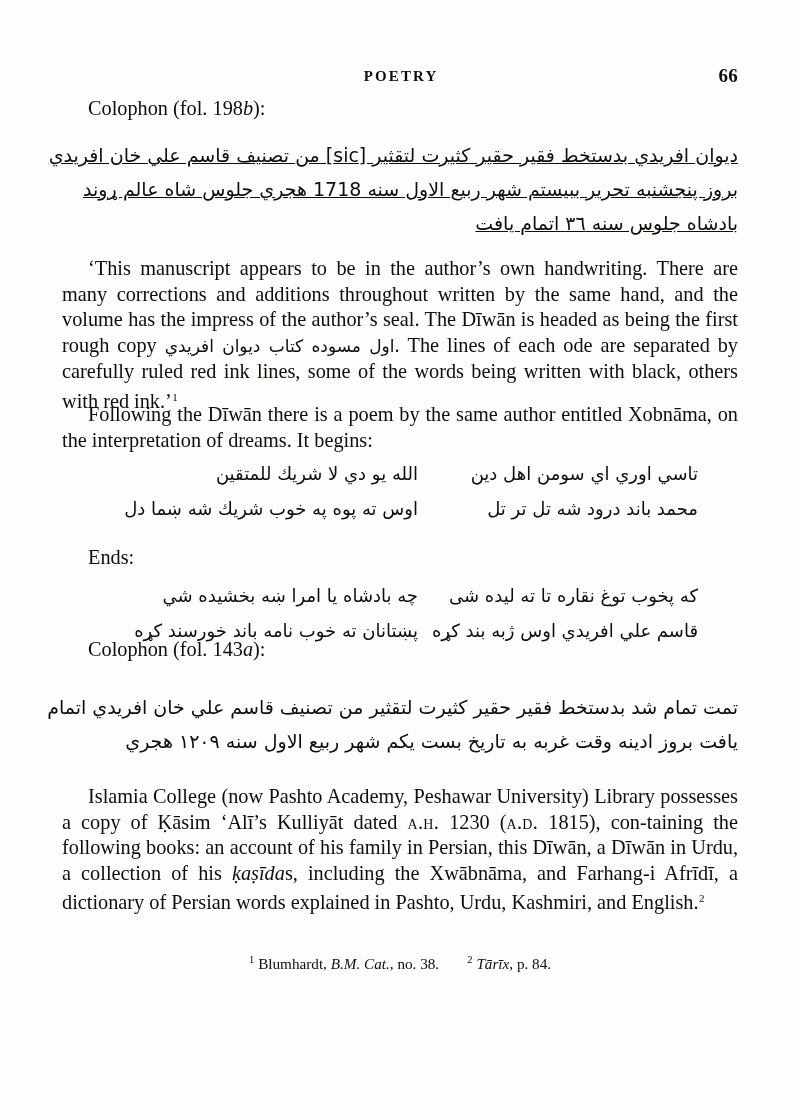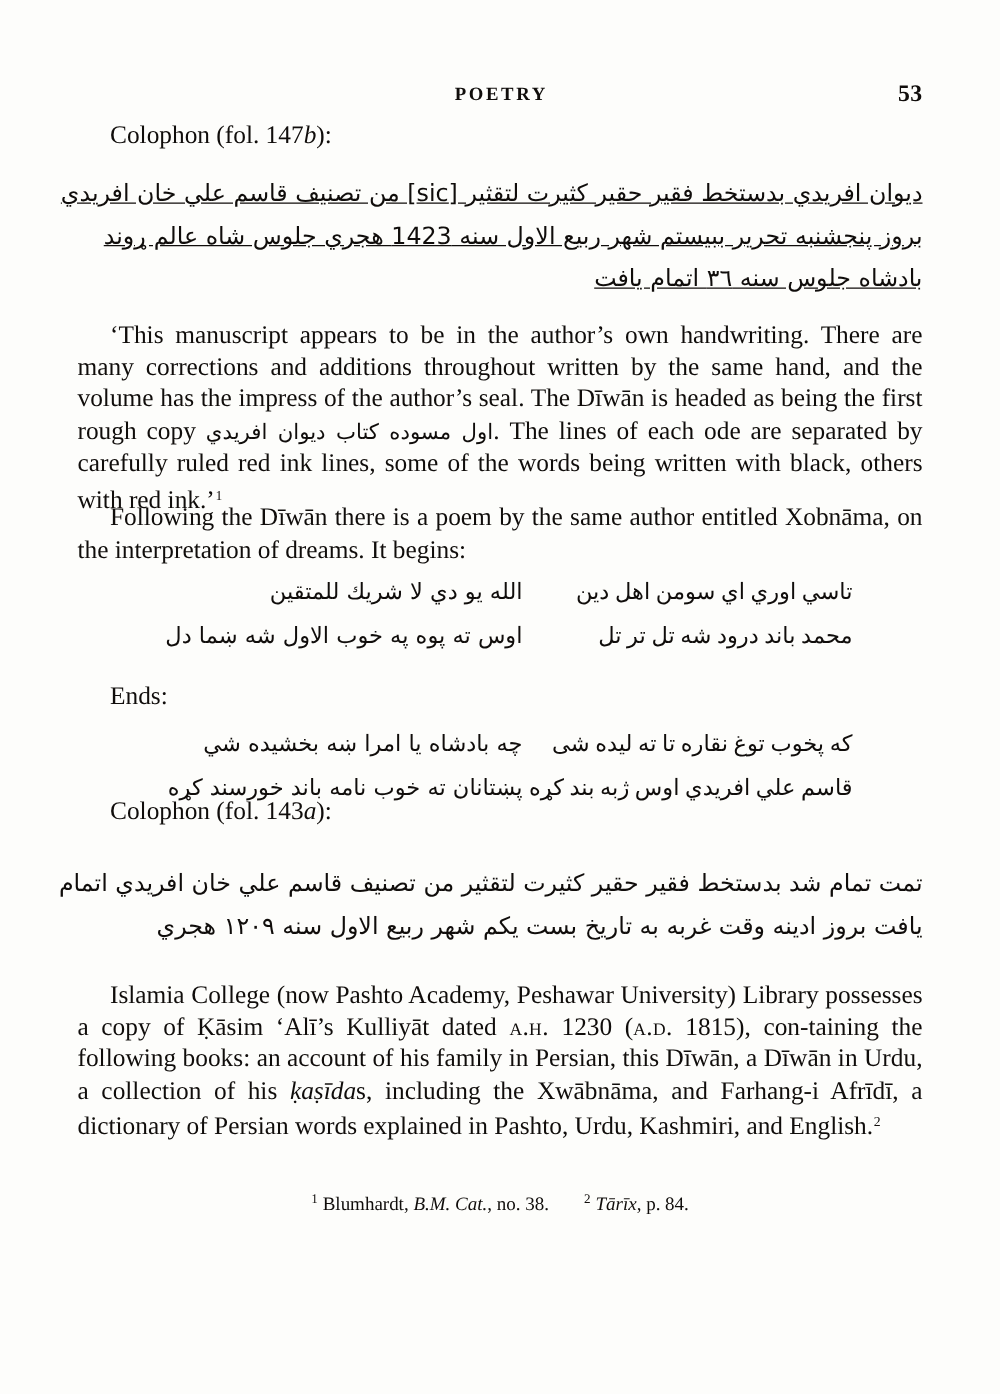--- a/index.html
+++ b/index.html
@@ -105,23 +105,22 @@
   .hemi {
     position: absolute;
     direction: rtl;
     unicode-bidi: bidi-override;
     font-family: "DejaVu Sans", "Liberation Sans", sans-serif;
     font-size: 18px;
     line-height: 35px;
     white-space: nowrap;
   }
   .hemi-right {
-    right: 56px;
+    right: 40px;
     text-align: right;
-    font-family: Liberation Serif, serif;
   }
   .hemi-left {
     right: 320px;
   }
 
   
   .footnotes {
     position: absolute;
     left: 62px;
     top: 950px;
@@ -152,43 +151,43 @@
     margin-left: 0.5px;
   }
 </style>
 </head>
 <body>
 
 <div class="page">
 
   <div class="runhead">
     <div class="title">POETRY</div>
-    <div class="folio">53</div>
-  </div>
-
-  <div class="block label" style="top:96px;"><span>Colophon (fol. 147</span><i>b</i><span>):</span></div>
+    <div class="folio">66</div>
+  </div>
+
+  <div class="block label" style="top:96px;"><span>Colophon (fol. 198</span><i>b</i><span>):</span></div>
 
   <div class="block ar" style="top:138px;text-decoration:underline;">
     <span class="ar-line">ديوان افريدي بدستخط فقير حقير كثيرت لتقثير [sic] من تصنيف قاسم علي خان افريدي</span>
-    <span class="ar-line">بروز پنجشنبه تحرير ببيستم شهر ربيع الاول سنه 1423 هجري جلوس شاه عالم ړوند</span>
+    <span class="ar-line">بروز پنجشنبه تحرير ببيستم شهر ربيع الاول سنه 1718 هجري جلوس شاه عالم ړوند</span>
     <span class="ar-line">بادشاه جلوس سنه ٣٦ اتمام يافت</span>
   </div>
 
   <div class="block eng lead" style="top:256px;"><span>‘This manuscript appears to be in the author’s own handwriting. There are many corrections and additions throughout written by the same hand, and the volume has the impress of the author’s seal. The Dīwān is headed as being the first rough copy</span> <span class="inline-ar">اول مسوده كتاب ديوان افريدي</span><span>. The lines of each ode are separated by carefully ruled red ink lines, some of the words being written with black, others with red ink.’</span><sup class="note">1</sup></div>
 
   <div class="block eng lead" style="top:402px;">Following the Dīwān there is a poem by the same author entitled Xobnāma, on the interpretation of dreams. It begins:</div>
 
   <div class="verse" style="top:456px;">
     <div class="couplet">
       <span class="hemi hemi-right">تاسي اوري اي سومن اهل دين</span>
       <span class="hemi hemi-left">الله يو دي لا شريك للمتقين</span>
     </div>
     <div class="couplet">
       <span class="hemi hemi-right">محمد باند درود شه تل تر تل</span>
-      <span class="hemi hemi-left">اوس ته پوه په خوب الاول شه ښما دل</span>
+      <span class="hemi hemi-left">اوس ته پوه په خوب شريك شه ښما دل</span>
     </div>
   </div>
 
   <div class="block label" style="top:545px;">Ends:</div>
 
   <div class="verse" style="top:578px;">
     <div class="couplet">
       <span class="hemi hemi-right">كه پخوب توغ نقاره تا ته ليده شی</span>
       <span class="hemi hemi-left">چه بادشاه يا امرا ښه بخشيده شي</span>
     </div>

